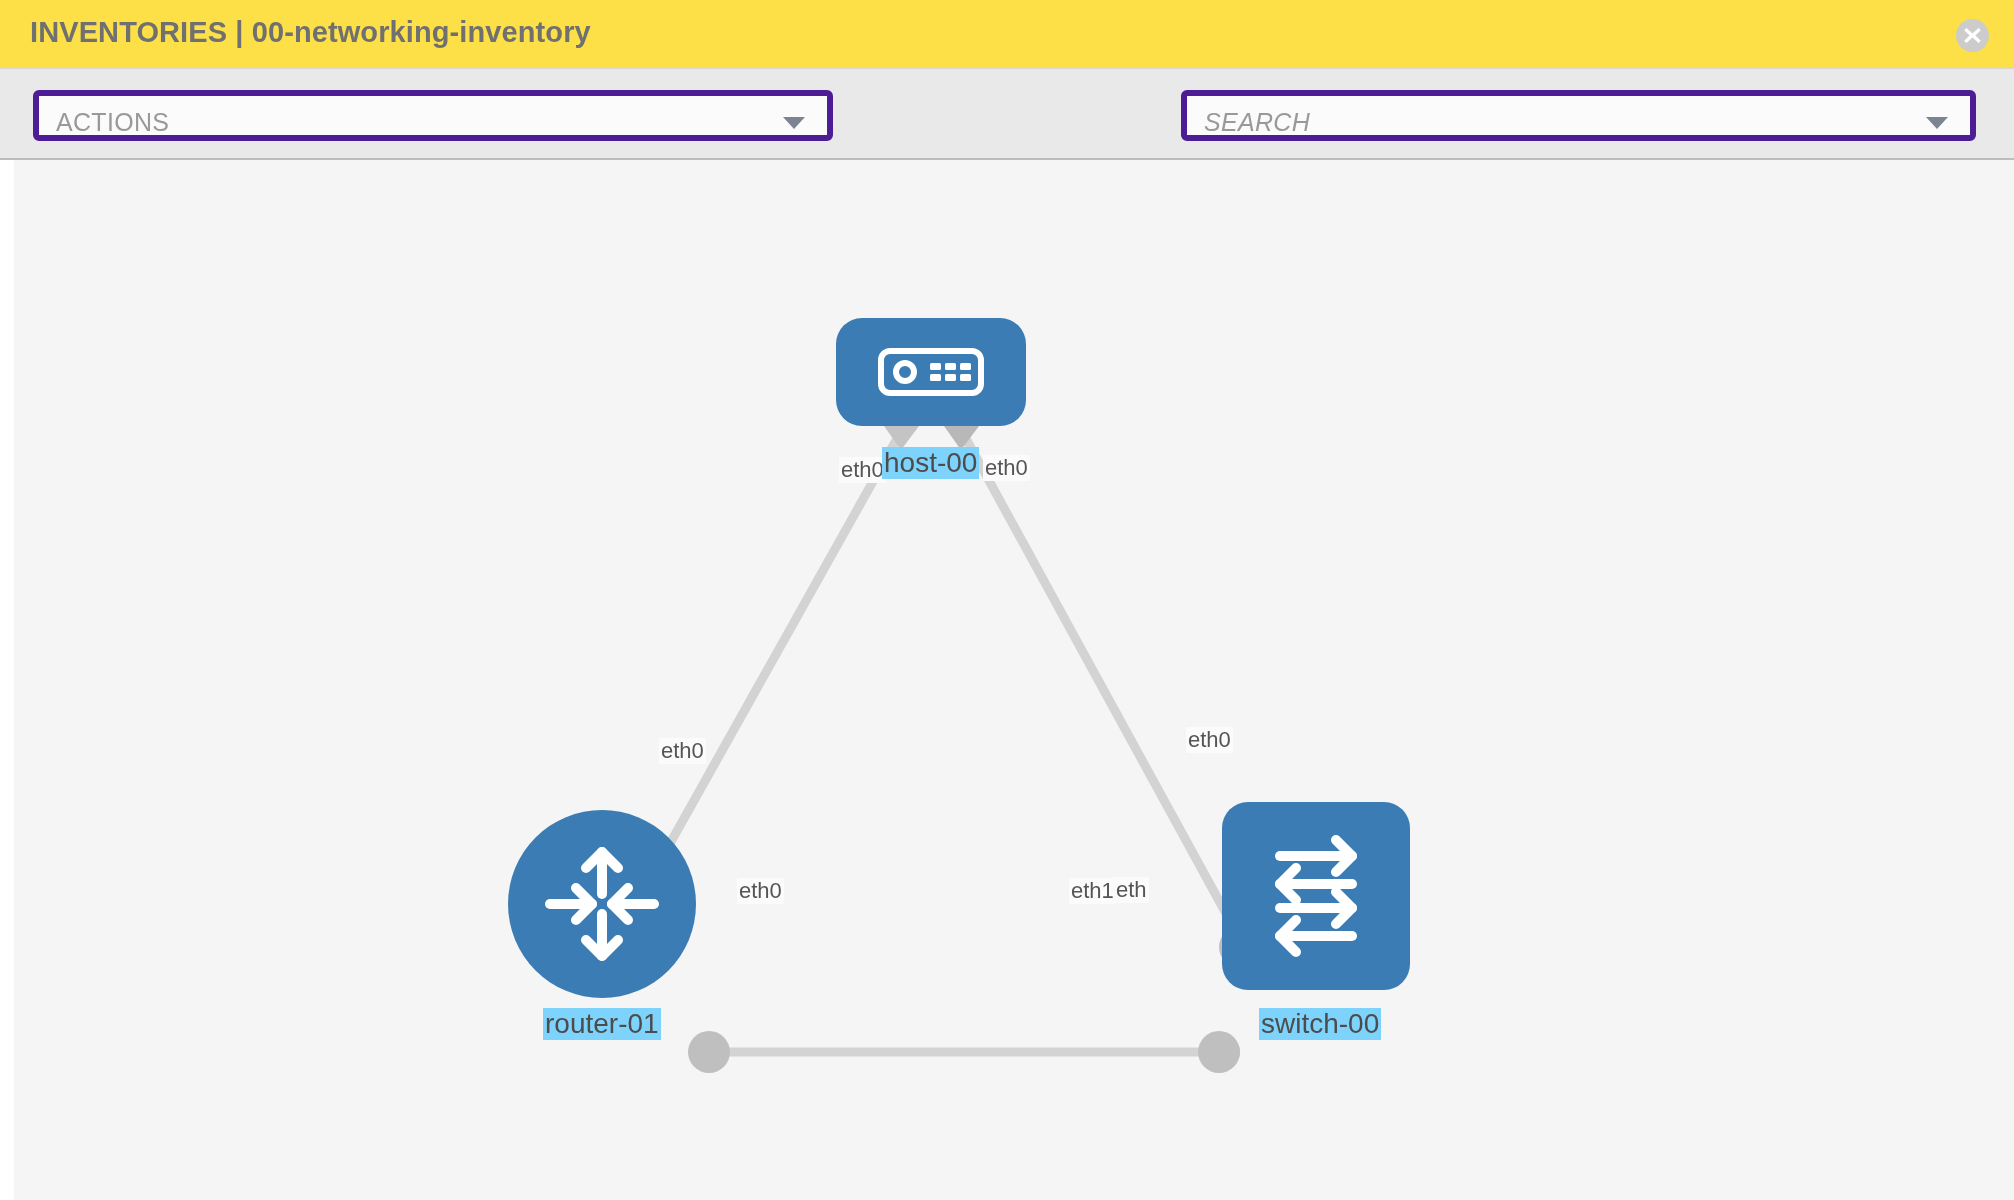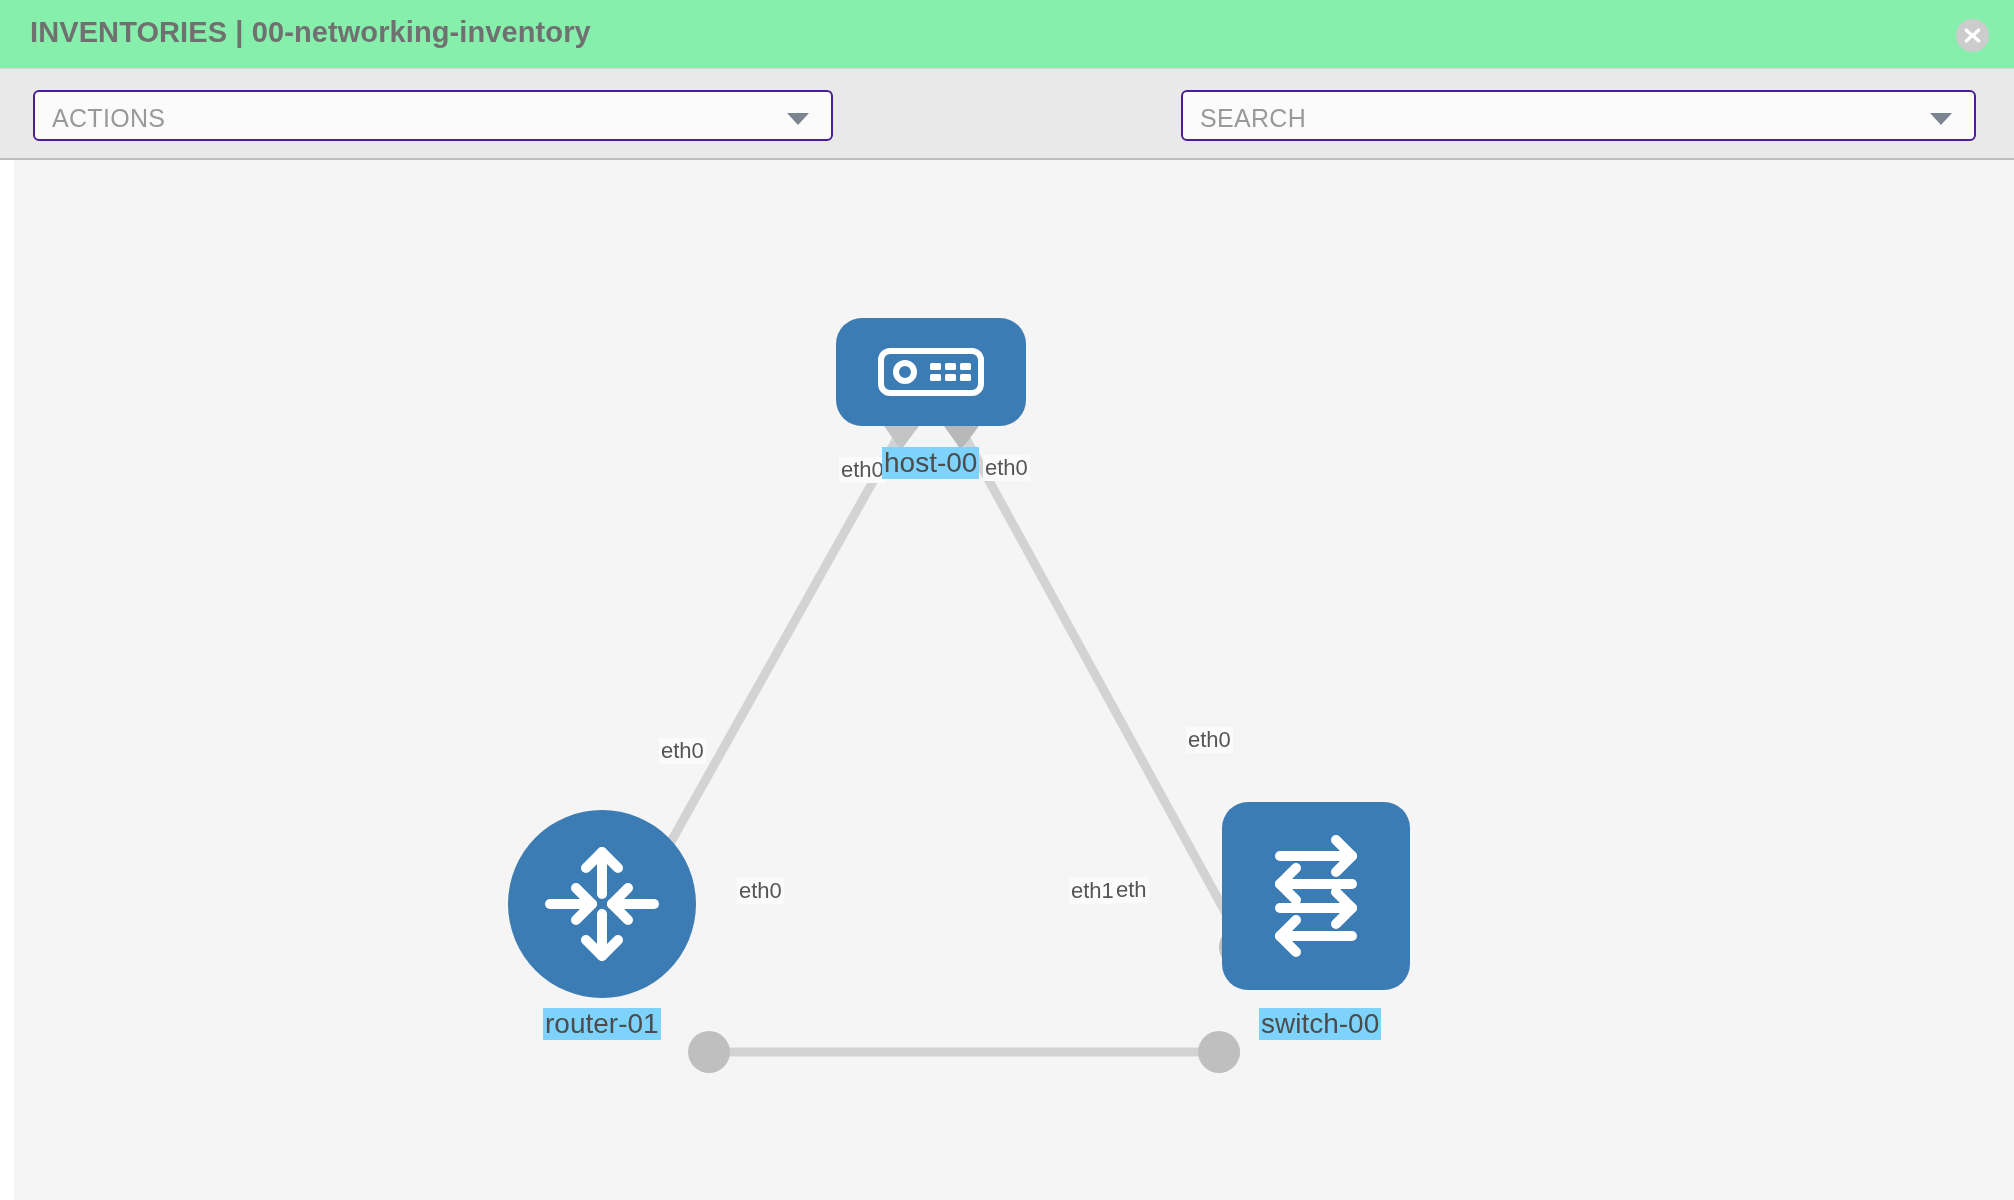--- a/index.html
+++ b/index.html
@@ -13,21 +13,21 @@
     position: relative;
     width: 2014px; height: 1200px;
     background: #ffffff;
     box-sizing: border-box;
   }
 
   
   .header {
     position: absolute; left: 0; top: 0;
     width: 2014px; height: 69px;
-    background: #86efac;
+    background: #fde047;
     border-bottom: 1px solid #d7d7d7;
     box-sizing: border-box;
   }
   .header-title {
     position: absolute;
     left: 30px; top: 16px;
     font-size: 29px;
     font-weight: bold;
     color: #707070;
     letter-spacing: 0.1px;
@@ -47,27 +47,27 @@
   .toolbar {
     position: absolute; left: 0; top: 69px;
     width: 2014px; height: 91px;
     background: #e9e9e9;
     border-bottom: 2px solid #bdbdbd;
     box-sizing: border-box;
   }
   .select-box {
     position: absolute;
     background: #fbfbfb;
-    border: 2px solid #4c1d95;
+    border: 6px solid #4c1d95;
     border-radius: 6px;
     box-sizing: border-box;
     cursor: pointer;
   }
   .select-actions { left: 33px; top: 21px; width: 800px; height: 51px; }
-  .select-search  { left: 1181px; top: 21px; width: 795px; height: 51px; }
+  .select-search  { left: 1181px; top: 21px; width: 795px; height: 51px; font-style: italic; }
   .select-label {
     position: absolute;
     left: 17px; top: 12px;
     font-size: 25px;
     color: #999999;
     letter-spacing: 0.3px;
   }
   .caret {
     position: absolute;
     right: 22px; top: 21px;

